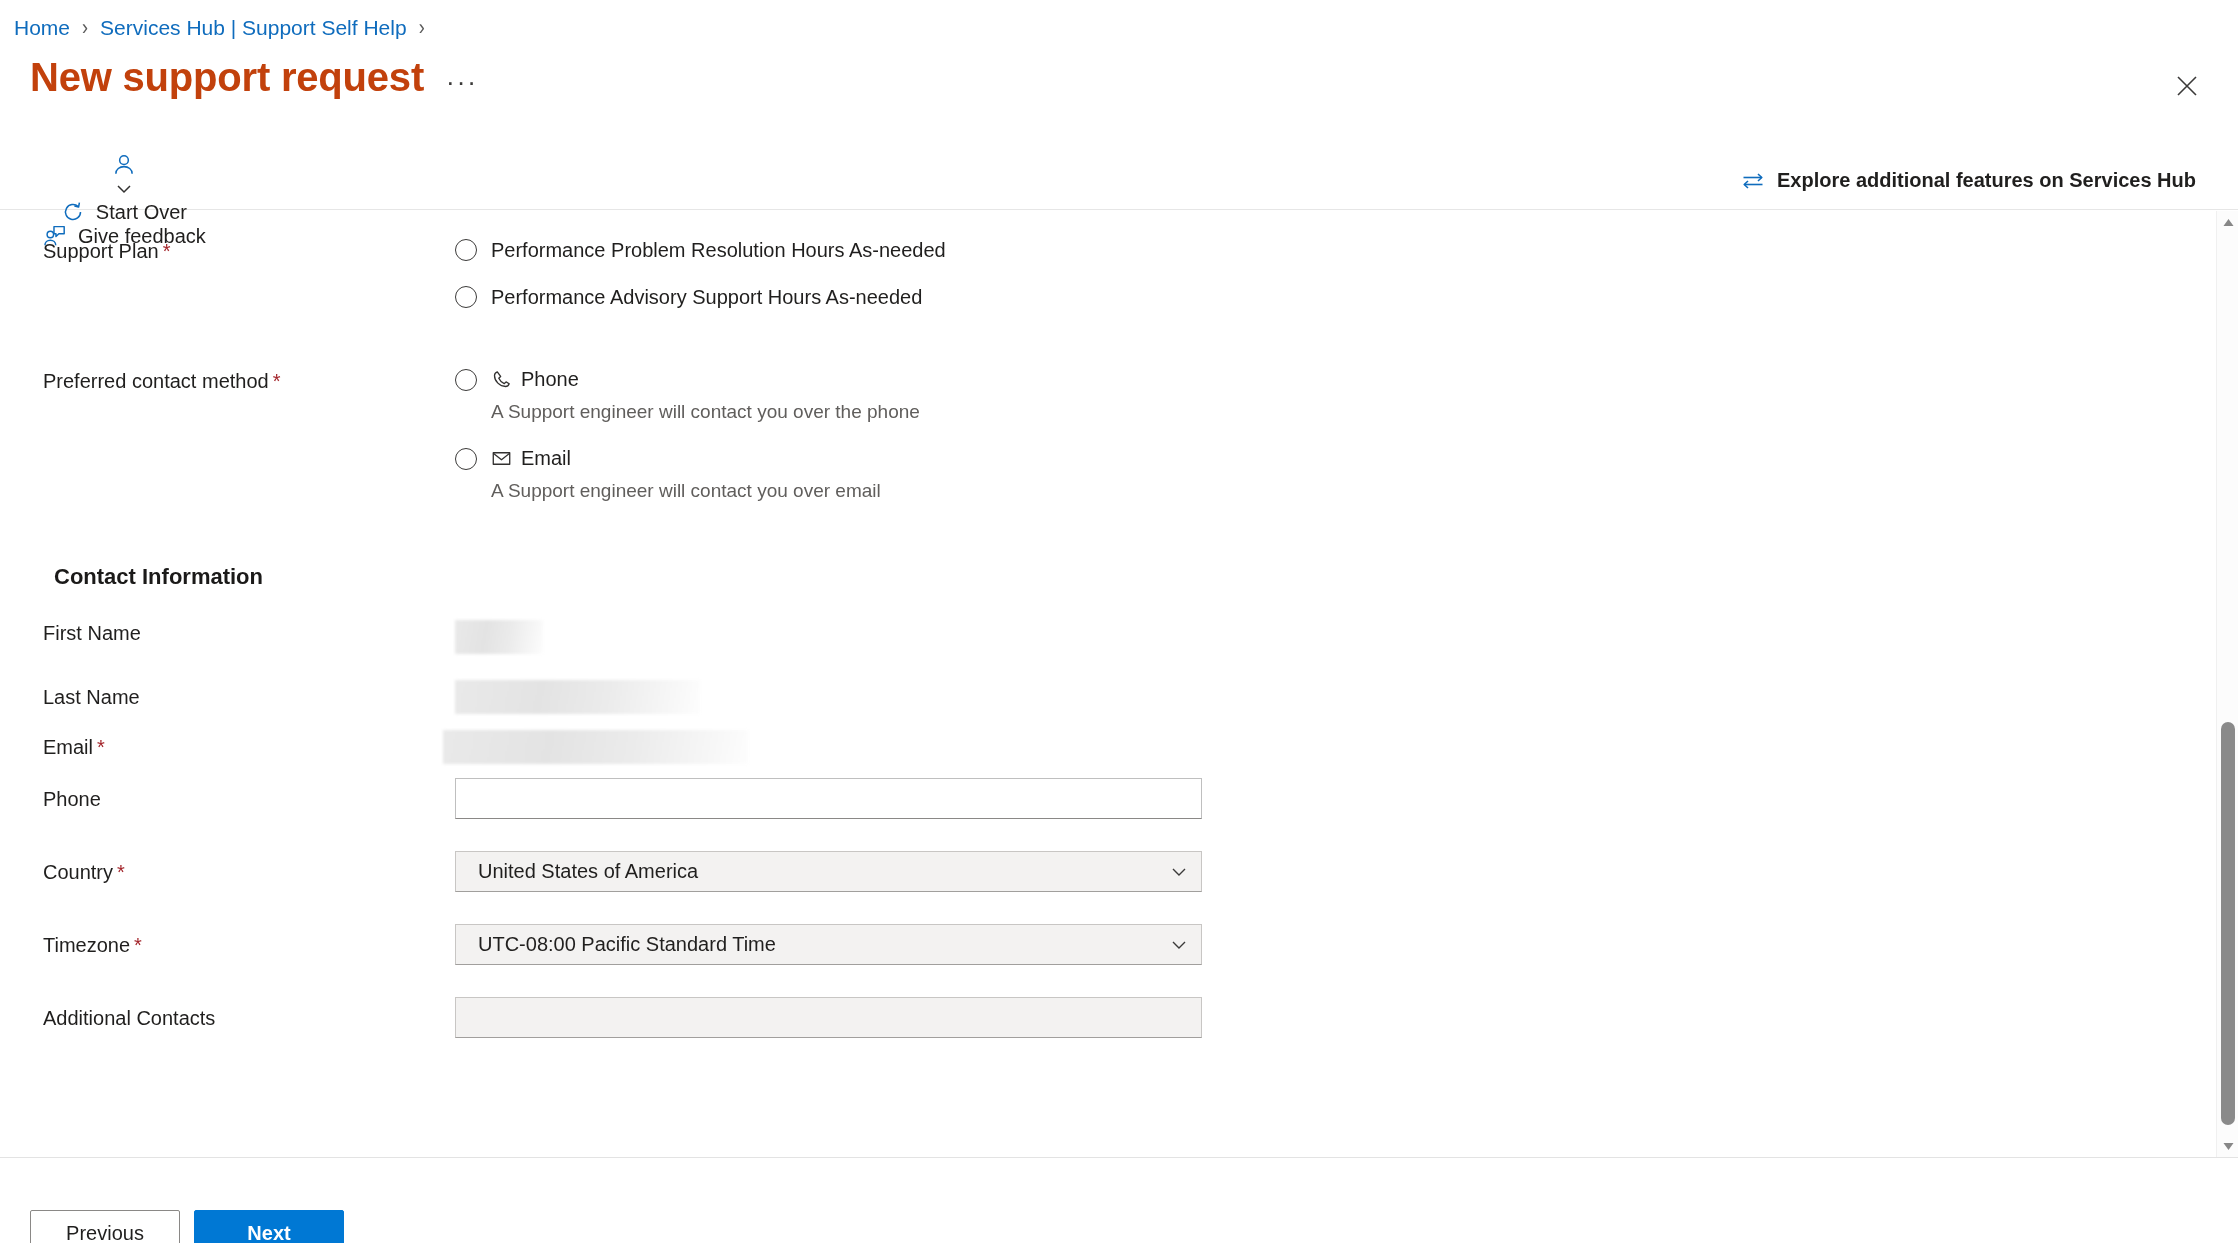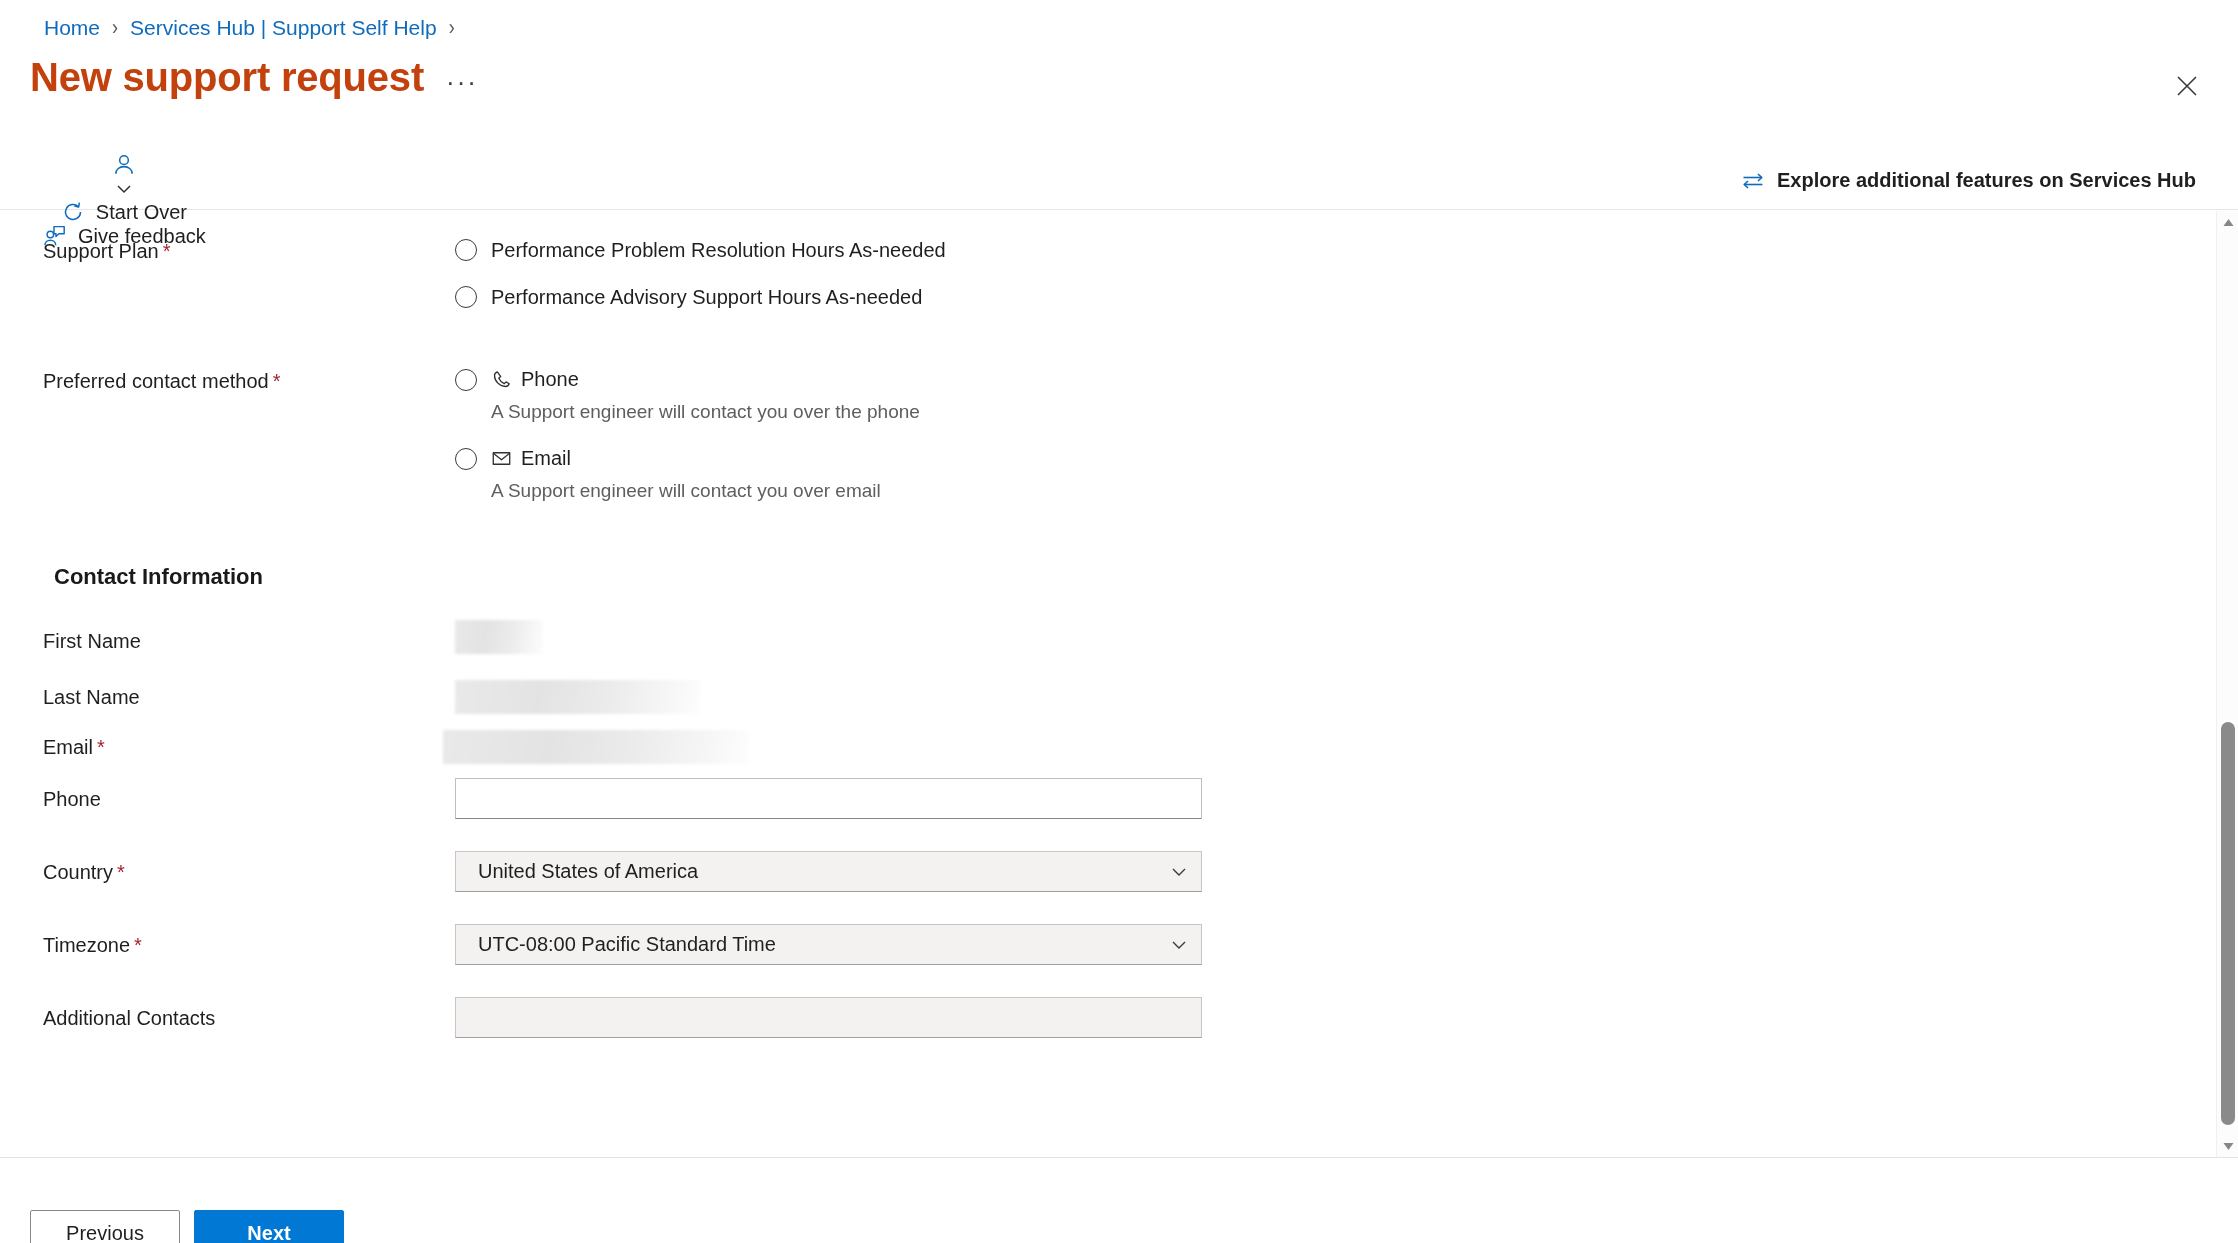--- a/index.html
+++ b/index.html
@@ -7,21 +7,21 @@
     width: 2238px; height: 1243px;
     background: #ffffff;
     font-family: "Liberation Sans", sans-serif;
     color: #201f1e;
     overflow: hidden;
   }
   .page { position: relative; width: 2238px; height: 1243px; }
 
   
   .breadcrumb {
-    position: absolute; left: 44px; top: 16px;
+    position: absolute; left: 14px; top: 16px;
     display: flex; align-items: center; gap: 12px;
     font-size: 21px;
   }
   .crumb-link { color: #0f6cbd; cursor: pointer; white-space: nowrap; }
   .crumb-sep {
     color: #5a5a5a; font-size: 18px; display: inline-block;
     transform: scaleY(1.25);
   }
 
   
@@ -278,21 +278,21 @@
                 <span>Email</span>
               </div>
               <div class="radio-desc">A Support engineer will contact you over email</div>
             </div>
           </div>
         </div>
       </div>
 
       <div class="section-head" style="margin-top:62px;">Contact Information</div>
 
-      <div class="row" style="margin-top:30px; align-items:flex-end;">
+      <div class="row" style="margin-top:30px; align-items:flex-start;">
         <div class="row-label">First Name</div>
         <div class="row-field">
           <div class="redact" style="width:88px;"></div>
         </div>
       </div>
 
       <div class="row" style="margin-top:26px; align-items:center;">
         <div class="row-label">Last Name</div>
         <div class="row-field">
           <div class="redact" style="width:245px;"></div>

